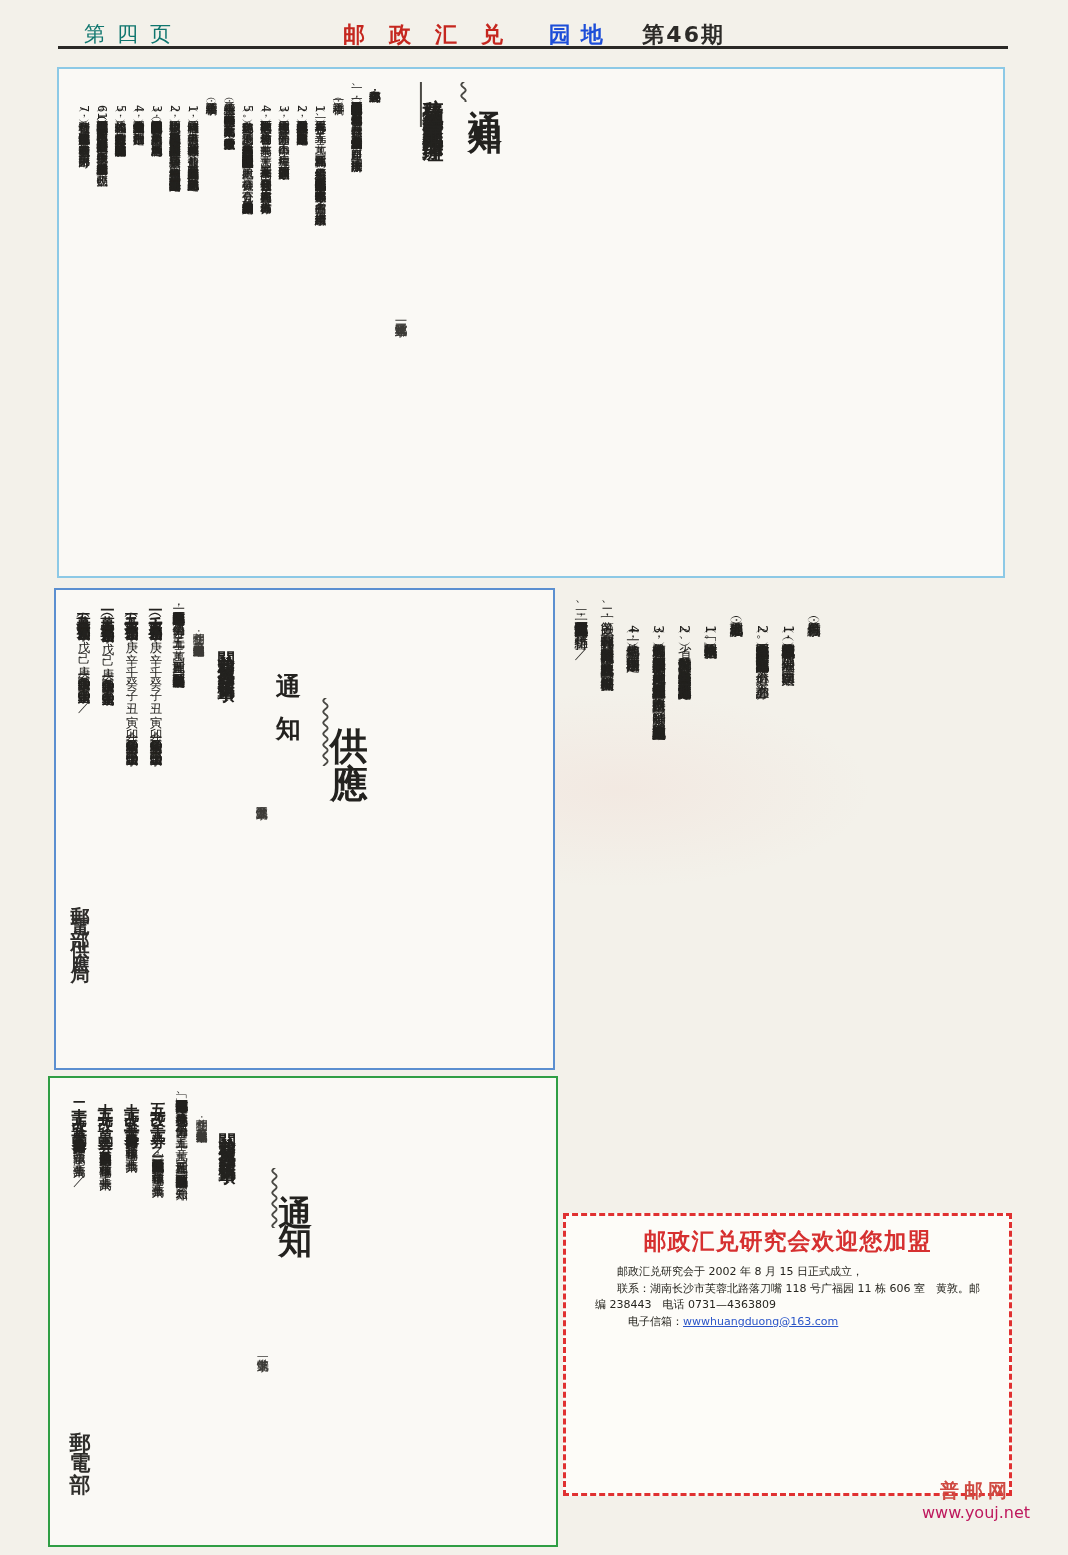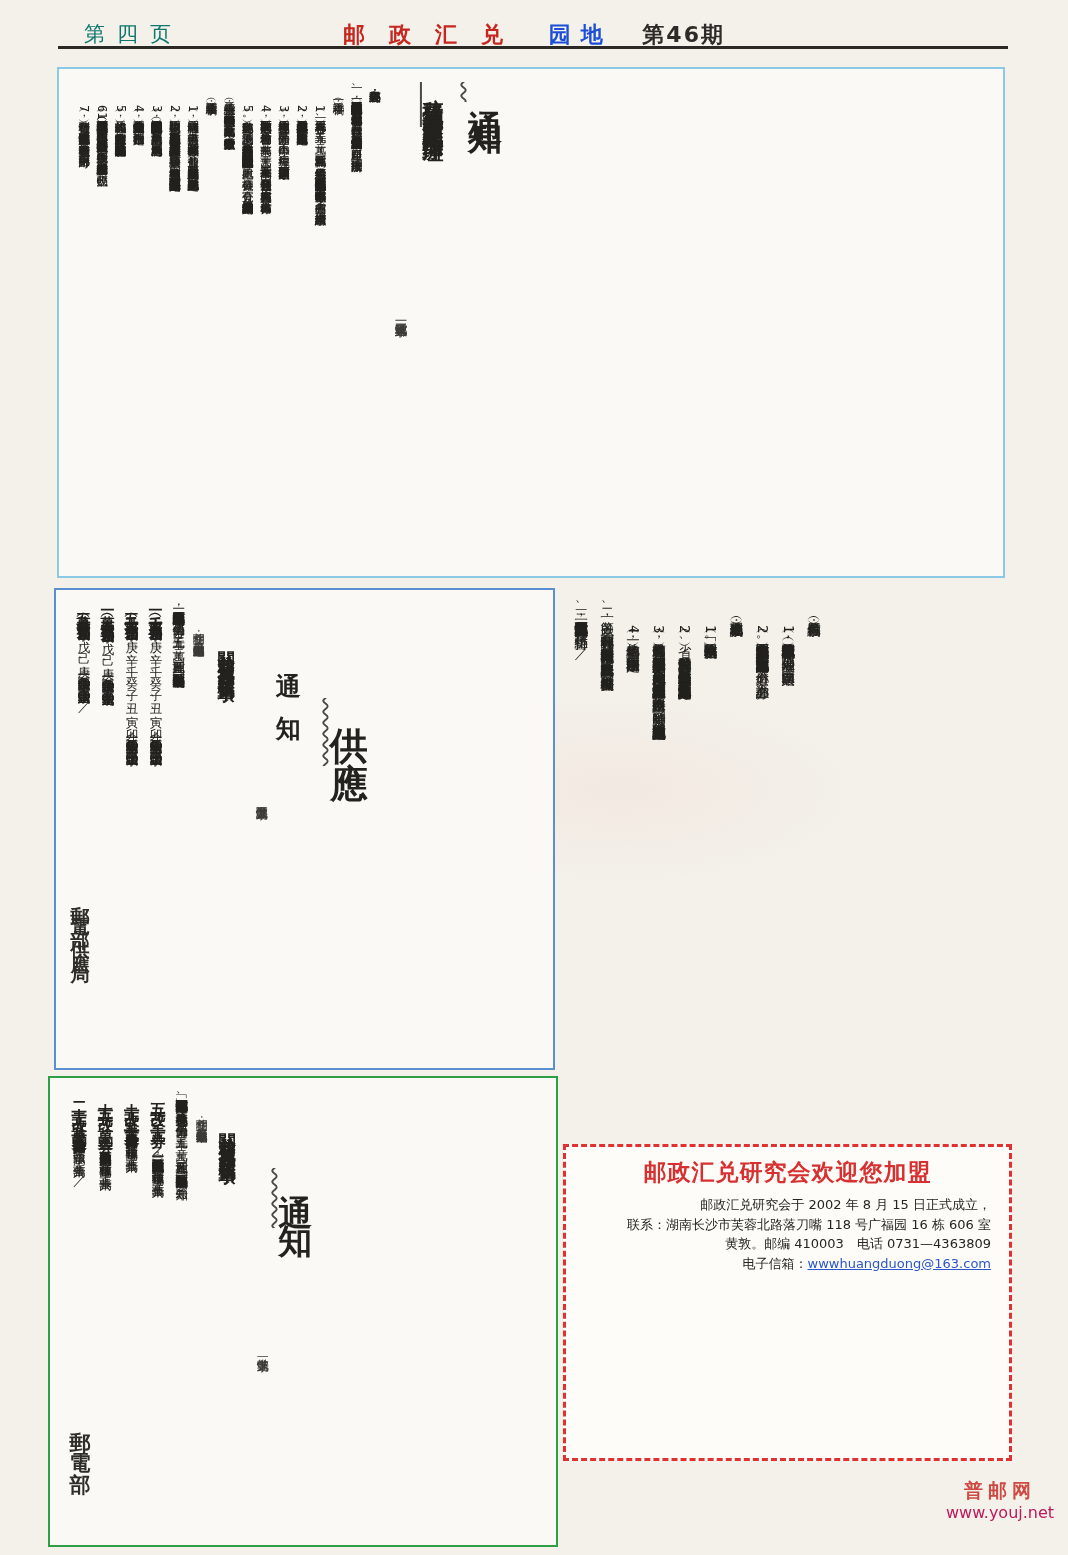--- a/index.html
+++ b/index.html
@@ -78,34 +78,34 @@
   .gn-ref{font-size:11.5px;padding-top:20px;margin:0 2px;color:#3c3b37;}
   .box-green .vp{font-size:12.5px;line-height:1.5;}
   .gn-item-head{font-weight:bold;font-size:15.5px;letter-spacing:5px;}
   .signature-green{
     position:absolute;left:16px;bottom:70px;writing-mode:vertical-rl;text-orientation:mixed;
     font-size:21px;font-weight:bold;letter-spacing:20px;color:#2e2d2a;
   }
 
   
   .box-ad{
-    position:absolute;left:563px;top:1144px;width:449px;height:317px;
+    position:absolute;left:563px;top:1213px;width:449px;height:283px;
     border:3px dashed #e03131;background:#fdfcf8;box-sizing:border-box;
-    padding:8px 18px 6px;
+    padding:8px 29px 6px;
   }
   .ad-title{color:#d63030;font-size:23px;font-weight:bold;text-align:center;margin:2px 0 7px;letter-spacing:1px;}
-  .box-ad p{margin:0;font-size:13px;line-height:1.5;color:#26251f;text-align:right;}
+  .box-ad p{margin:0;font-size:11px;line-height:1.5;color:#26251f;}
   .ad-indent{text-indent:2em;}
   .ad-red{color:#d63030;font-weight:bold;}
   .ad-bank{text-indent:3em;font-weight:bold;}
   .ad-email-row{text-indent:3em;}
   .email-link{color:#2b55c8;text-decoration:underline;cursor:pointer;}
 
   
-  .watermark{position:absolute;left:946px;top:1479px;text-align:center;line-height:1.25;}
+  .watermark{position:absolute;left:922px;top:1479px;text-align:center;line-height:1.25;}
   .wm-name{color:#cf4a42;font-size:19px;font-weight:bold;letter-spacing:5px;}
   .wm-url{color:#be185d;font-size:16px;}
 
   
   .scan-tint{position:absolute;left:0;top:0;width:100%;height:100%;pointer-events:none;
     background:
       radial-gradient(360px 140px at 620px 790px, rgba(235,160,150,0.10), transparent 70%),
       radial-gradient(420px 160px at 520px 330px, rgba(230,210,120,0.10), transparent 70%);
   }
 </style>
@@ -189,20 +189,20 @@
     <p class="vp"><span class="gn-item-head">十元改五千元券</span><span>丙（字頭）寅卯辰巳各自一號起至一萬號，每種字頭一萬張，共三十萬張。</span></p>
     <p class="vp"><span class="gn-item-head">十五元改一萬元券</span><span>甲、乙（字頭）子丑寅卯辰巳午未申酉各自一號起至一萬號，每種字頭一萬張，共二十萬張。</span></p>
     <p class="vp"><span class="gn-item-head">二十元改五萬元券</span><span>甲（字頭）子丑寅卯辰巳午未申酉各自一號起至一萬號，字頭一萬張，共十萬張。／</span></p>
   </div>
   <div class="signature-green">郵電部</div>
 </div>
 
 <div class="box-ad">
   <div class="ad-title">邮政汇兑研究会欢迎您加盟</div>
   <p class="ad-indent">邮政汇兑研究会于 2002 年 8 月 15 日正式成立，</p>
-  <p class="ad-indent">联系：湖南长沙市芙蓉北路落刀嘴 118 号广福园 16 栋 606 室　黄敦。邮编 410003　电话 0731—4363809</p>
+  <p class="ad-indent">联系：湖南长沙市芙蓉北路落刀嘴 118 号广福园 11 栋 606 室　黄敦。邮编 238443　电话 0731—4363809</p>
   <p class="ad-email-row"><span>电子信箱：</span><span class="email-link">wwwhuangduong@163.com</span></p>
 </div>
 
 <div class="watermark">
   <div class="wm-name">普邮网</div>
   <div class="wm-url">www.youj.net</div>
 </div>
 
 </body></html>

